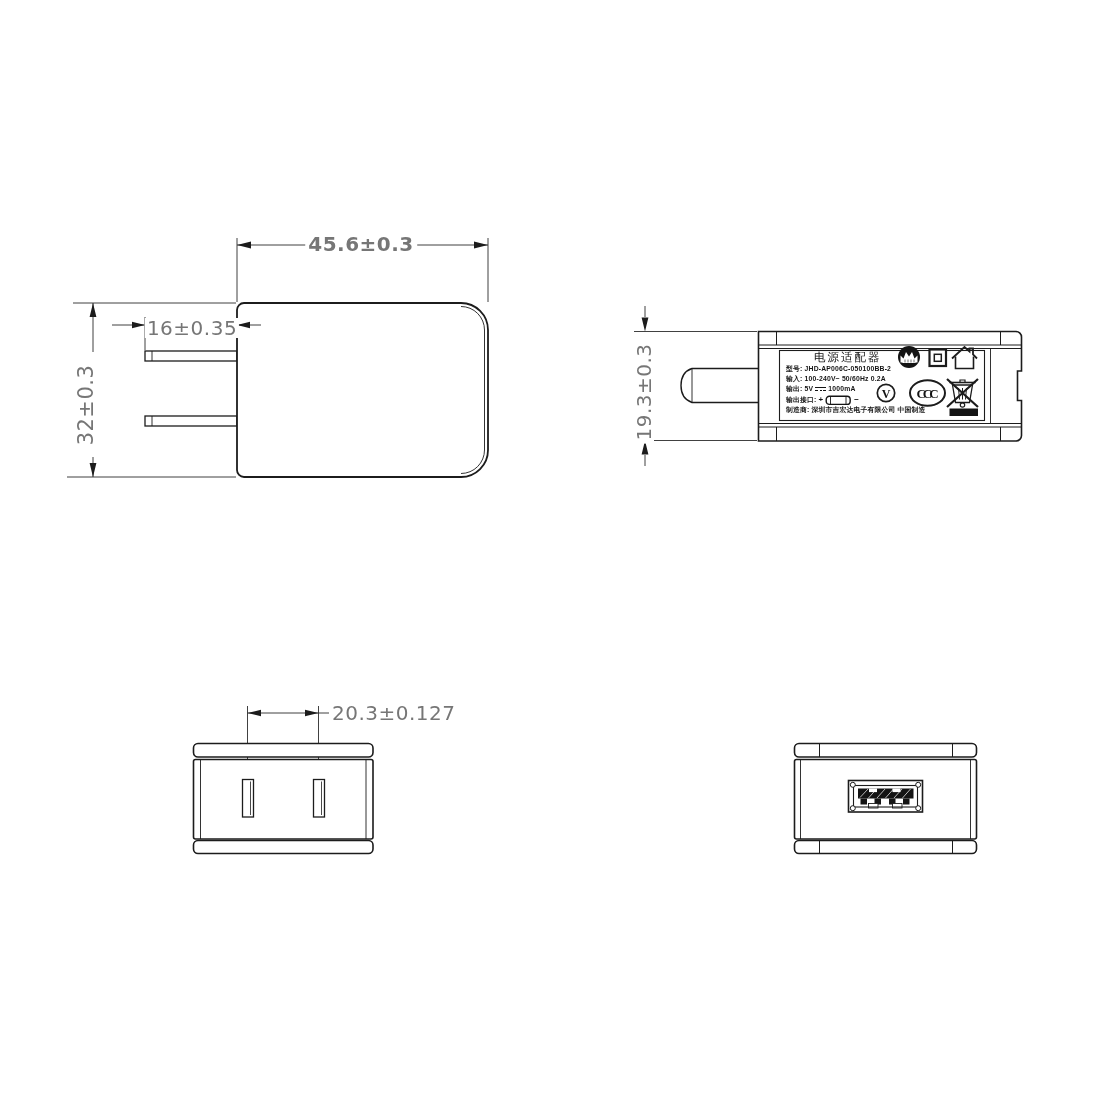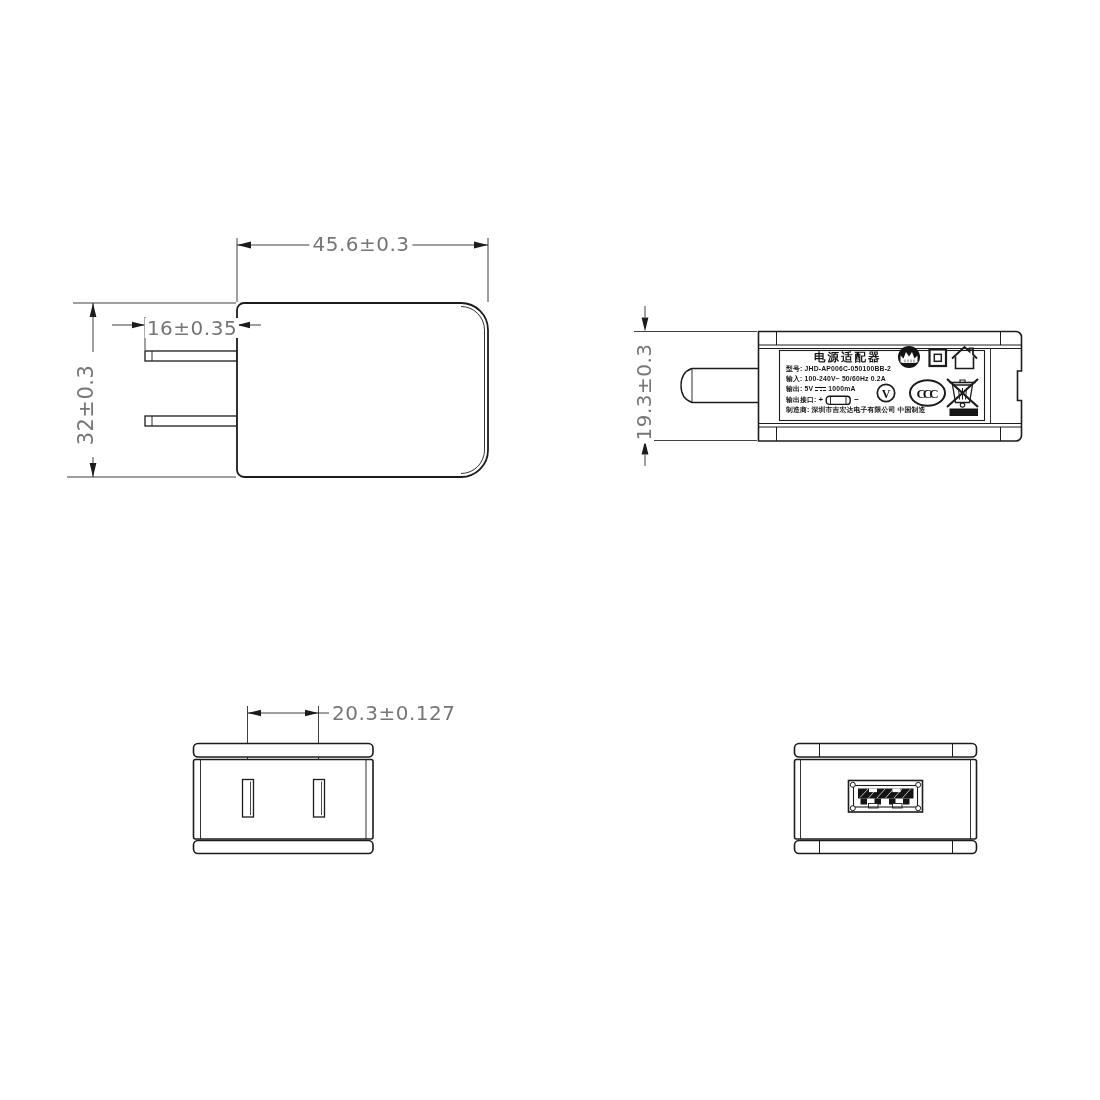--- a/index.html
+++ b/index.html
@@ -4,21 +4,21 @@
 <style>
   html,body{margin:0;padding:0;background:#ffffff;}
   #canvas{position:relative;width:1100px;height:1100px;background:#ffffff;overflow:hidden;
           font-family:"Liberation Sans","DejaVu Sans",sans-serif;}
   #linework{position:absolute;left:0;top:0;}
   .abs{position:absolute;white-space:nowrap;line-height:1;}
   .dimtext{color:#767676;font-family:"DejaVu Sans",sans-serif;font-size:20px;letter-spacing:0.5px;}
   .ctr{transform:translate(-50%,-50%);}
   .rot{transform:translate(-50%,-50%) rotate(-90deg);}
   .lbl{color:#141414;}
-  .lbl-title{font-size:11.5px;letter-spacing:2px;font-weight:bold;padding-left:28px;}
+  .lbl-title{font-size:11.5px;letter-spacing:2px;font-weight:normal;padding-left:28px;}
   .lbl-line{font-size:6.8px;letter-spacing:0.2px;font-weight:bold;}
   .row{display:flex;align-items:center;gap:2px;}
   .pm{font-size:8px;font-weight:bold;color:#141414;}
   .dc{display:inline-block;width:11px;vertical-align:middle;}
   .dc i{display:block;height:1.3px;}
   .dc .dc-top{background:#141414;}
   .dc .dc-bot{margin-top:1.6px;background:linear-gradient(90deg,#141414 0 3px,transparent 3px 4.5px,#141414 4.5px 7px,transparent 7px 8.5px,#141414 8.5px 11px);}
 </style>
 </head>
 <body>
@@ -119,21 +119,21 @@
       <g stroke-width="1" fill="#ffffff">
         <circle cx="852.8" cy="784.8" r="2.5"></circle>
             <circle cx="918.2" cy="784.8" r="2.5"></circle>
         <circle cx="852.8" cy="808.2" r="2.5"></circle>
             <circle cx="918.2" cy="808.2" r="2.5"></circle>
       </g>
     </g>
   </g>
 </svg>
 
-<div class="abs dimtext ctr" style="left:361px;top:244px;background:#ffffff;padding:0 3px;">45.6±0.3</div>
+<div class="abs dimtext ctr" style="left:361px;top:244px;background:#ffffff;padding:0 3px;font-weight:bold;">45.6±0.3</div>
 <div class="abs dimtext ctr" style="left:192px;top:328px;background:#ffffff;padding:0 2px;">16±0.35</div>
 <div class="abs dimtext rot" style="left:86px;top:405px;font-size:21px;background:#ffffff;padding:0 3px;">32±0.3</div>
 <div class="abs dimtext rot" style="left:644px;top:392px;background:#ffffff;padding:0 3px;">19.3±0.3</div>
 <div class="abs dimtext" style="left:332px;top:713px;transform:translate(0,-50%);">20.3±0.127</div>
 
 <div class="abs lbl lbl-title" style="left:786px;top:352px;">电源适配器</div>
 <div class="abs lbl lbl-line" style="left:786px;top:365.5px;">型号: JHD-AP006C-050100BB-2</div>
 <div class="abs lbl lbl-line" style="left:786px;top:376px;">输入: 100-240V~  50/60Hz  0.2A</div>
 <div class="abs lbl lbl-line row" style="left:786px;top:385.5px;">
   <span>输出: 5V</span>

